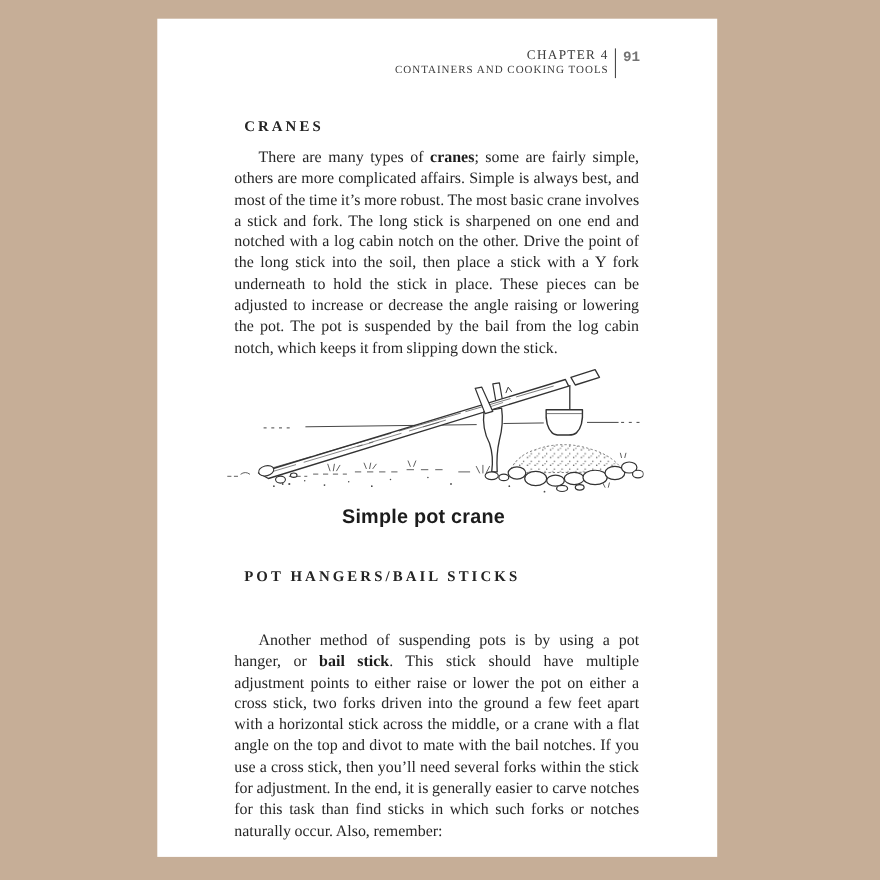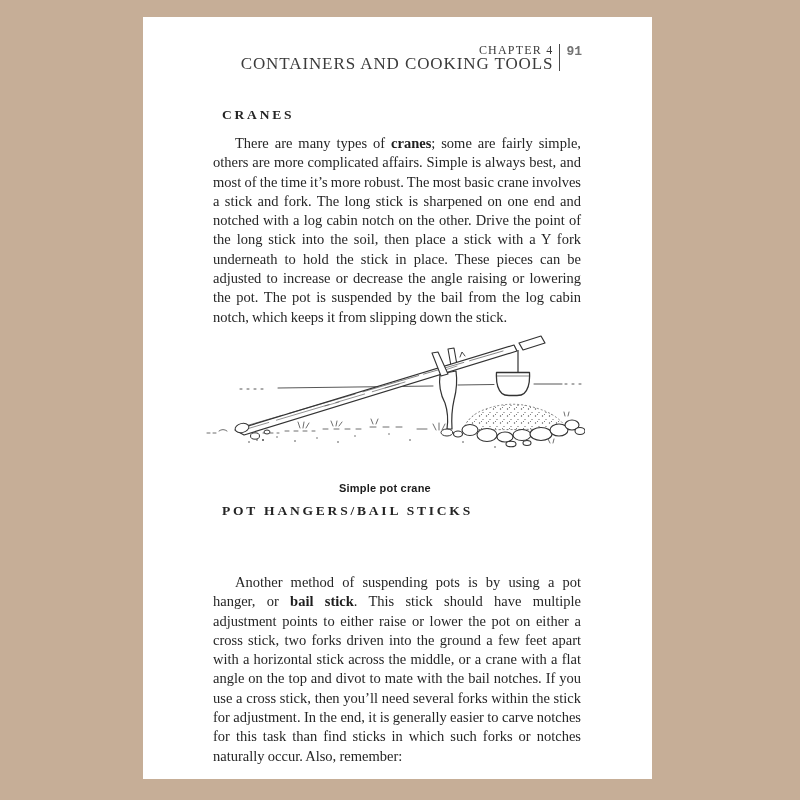--- a/index.html
+++ b/index.html
@@ -20,56 +20,56 @@
   
   .running-head {
     position: absolute; top: 27px; right: 70px;
     display: flex; align-items: flex-start; gap: 6px;
   }
   .rh-text { text-align: right; color: #3b3b3b; }
   .rh-chapter {
     font-size: 12px; line-height: 13px; letter-spacing: 1.2px; white-space: nowrap;
   }
   .rh-title {
-    font-size: 17px; line-height: 14px; letter-spacing: 0.9px; white-space: nowrap;
+    font-size: 10px; line-height: 14px; letter-spacing: 0.9px; white-space: nowrap;
   }
   .rh-divider { width: 1px; height: 27px; background: #4a4a4a; }
   .rh-pagenum {
     font-family: Liberation Mono, monospace; font-weight: bold;
     font-size: 13px; line-height: 13px; color: #737373; margin-top: 1px; text-align: center;
   }
 
   
   .section-heading {
     position: absolute; left: 58px; width: 368px; margin: 0;
     padding-left: 21px; box-sizing: border-box;
     font-size: 13.5px; font-weight: bold; letter-spacing: 2.8px;
     color: #242424; white-space: nowrap;
   }
   #heading-cranes { top: 90px; }
-  #heading-pot-hangers { top: 486px; }
+  #heading-pot-hangers { top: 499px; }
 
   
   .body-para {
     position: absolute; left: 58px; width: 368px; margin: 12px;
     text-align: justify; text-indent: 22px;
     font-size: 14.5px; line-height: 19.3px; color: #262626;
     word-spacing: -0.4px;
   }
   #para-cranes { top: 105px; }
   #para-pot-hangers { top: 544px; }
   .body-para b { font-weight: bold; color: #1e1e1e; }
 
   
   .figure { position: absolute; left: 62px; top: 313px; width: 380px; height: 120px; margin: 0; }
   .figure svg { display: block; width: 380px; height: 120px; }
   .caption {
     position: absolute; left: 58px; top: 442px; width: 368px;
     text-align: center; font-family: "Liberation Sans", sans-serif;
-    font-weight: bold; font-size: 11px; letter-spacing: 0.2px; color: #1c1c1c; margin-top: 23px;
+    font-weight: bold; font-size: 18px; letter-spacing: 0.2px; color: #1c1c1c;
   }
 </style>
 </head>
 <body>
 
 <div class="canvas">
   <div class="page">
 
     <header class="running-head">
       <div class="rh-text">

